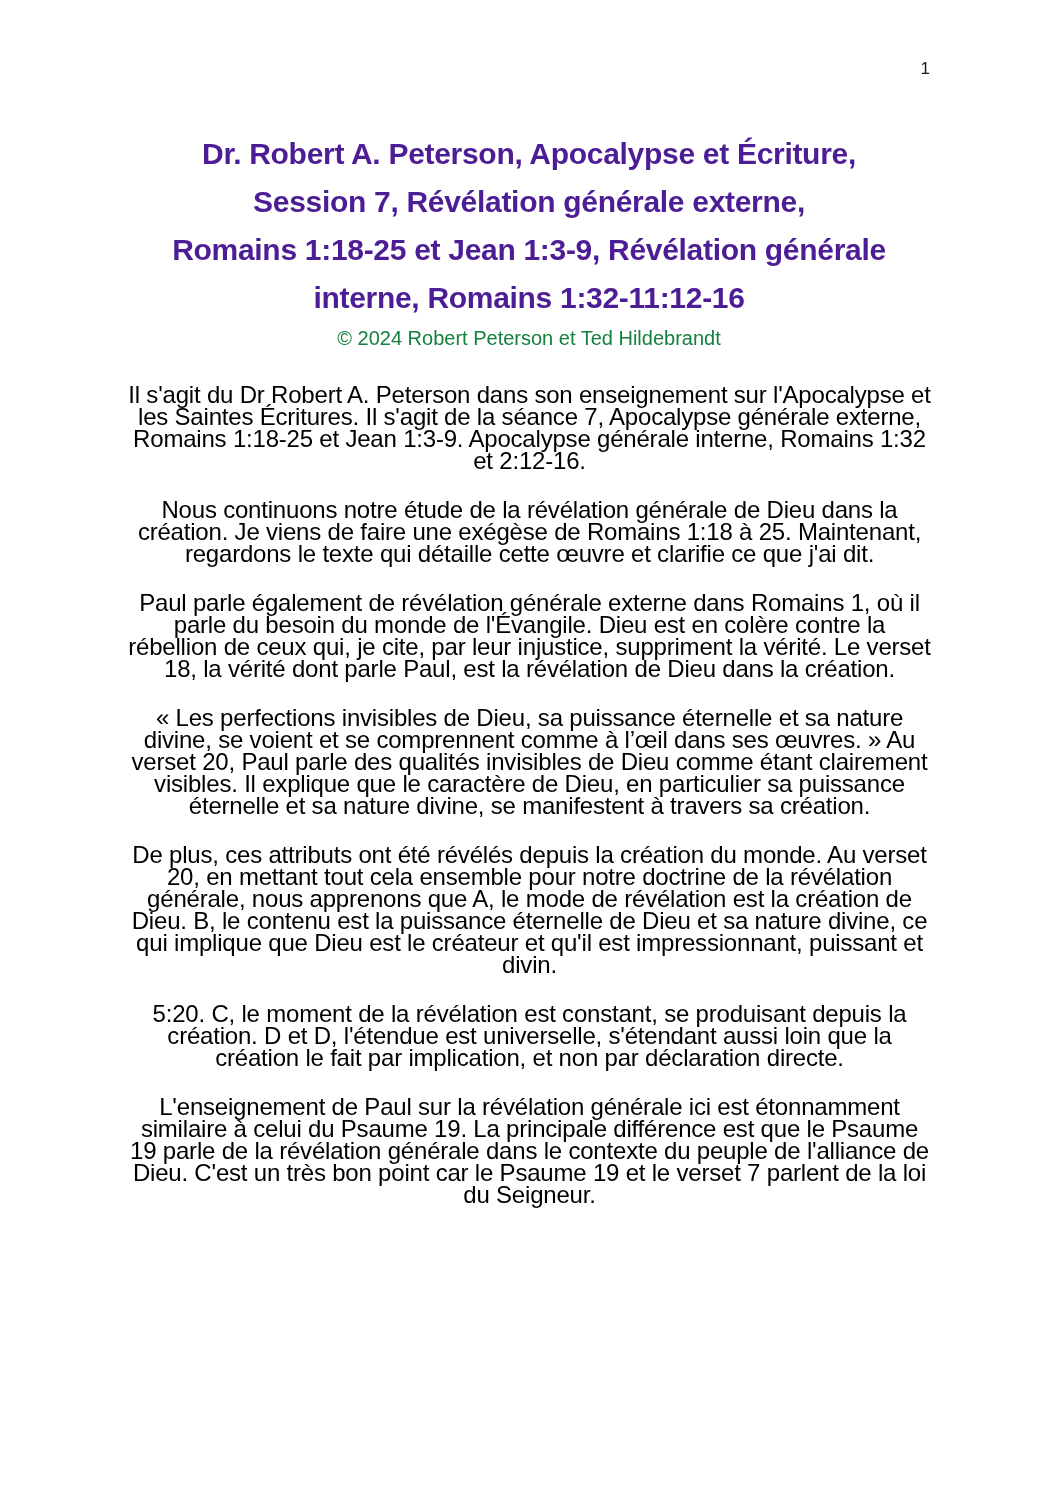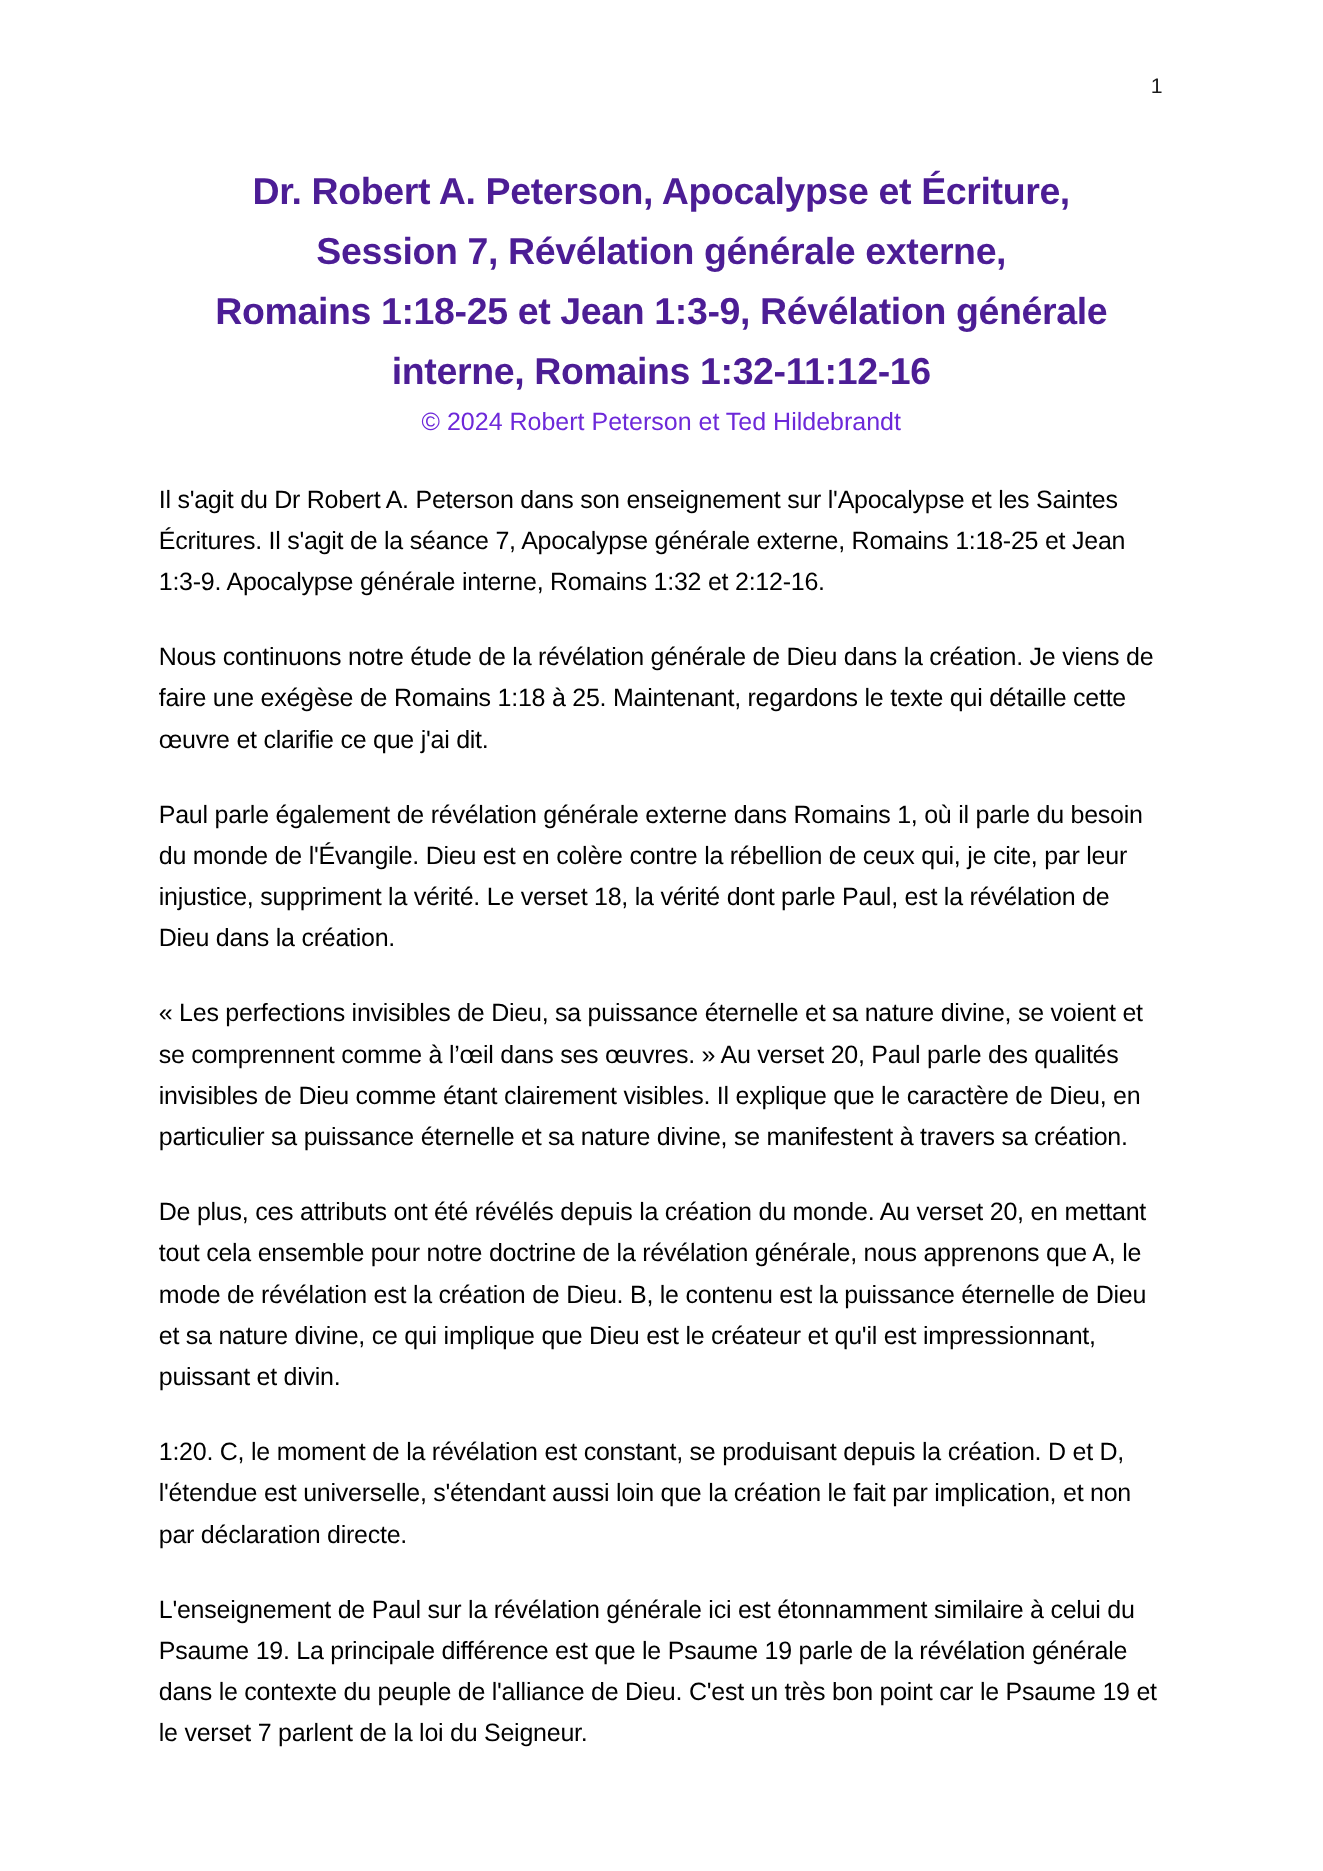--- a/index.html
+++ b/index.html
@@ -32,28 +32,28 @@
     font-size: 30px;
     line-height: 48px;
     letter-spacing: -0.3px;
     color: #4c1d95;
   }
   .byline {
     text-align: center;
     font-size: 20px;
     line-height: 26px;
     margin-top: 3px;
-    color: #6d28d9;
+    color: #15803d;
   }
   .content {
     margin: 33px 126px 0 127px;
-    font-size: 20px;
-    line-height: 33px;
+    font-size: 24px;
+    line-height: 22px;
     letter-spacing: -0.2px;
-    text-align: left;
+    text-align: center;
     color: #000000;
   }
   .content p {
     margin: 0 0 27px 0;
   }
 </style>
 </head>
 <body>
 
 <div class="page">
@@ -68,17 +68,17 @@
   </div>
 
   <div class="byline">© 2024 Robert Peterson et Ted Hildebrandt</div>
 
   <div class="content">
     <p>Il s'agit du Dr Robert A. Peterson dans son enseignement sur l'Apocalypse et les Saintes Écritures. Il s'agit de la séance 7, Apocalypse générale externe, Romains 1:18-25 et Jean 1:3-9. Apocalypse générale interne, Romains 1:32 et 2:12-16.</p>
     <p>Nous continuons notre étude de la révélation générale de Dieu dans la création. Je viens de faire une exégèse de Romains 1:18 à 25. Maintenant, regardons le texte qui détaille cette œuvre et clarifie ce que j'ai dit.</p>
     <p>Paul parle également de révélation générale externe dans Romains 1, où il parle du besoin du monde de l'Évangile. Dieu est en colère contre la rébellion de ceux qui, je cite, par leur injustice, suppriment la vérité. Le verset 18, la vérité dont parle Paul, est la révélation de Dieu dans la création.</p>
     <p>« Les perfections invisibles de Dieu, sa puissance éternelle et sa nature divine, se voient et se comprennent comme à l’œil dans ses œuvres. » Au verset 20, Paul parle des qualités invisibles de Dieu comme étant clairement visibles. Il explique que le caractère de Dieu, en particulier sa puissance éternelle et sa nature divine, se manifestent à travers sa création.</p>
     <p>De plus, ces attributs ont été révélés depuis la création du monde. Au verset 20, en mettant tout cela ensemble pour notre doctrine de la révélation générale, nous apprenons que A, le mode de révélation est la création de Dieu. B, le contenu est la puissance éternelle de Dieu et sa nature divine, ce qui implique que Dieu est le créateur et qu'il est impressionnant, puissant et divin.</p>
-    <p>1:20. C, le moment de la révélation est constant, se produisant depuis la création. D et D, l'étendue est universelle, s'étendant aussi loin que la création le fait par implication, et non par déclaration directe.</p>
+    <p>5:20. C, le moment de la révélation est constant, se produisant depuis la création. D et D, l'étendue est universelle, s'étendant aussi loin que la création le fait par implication, et non par déclaration directe.</p>
     <p>L'enseignement de Paul sur la révélation générale ici est étonnamment similaire à celui du Psaume 19. La principale différence est que le Psaume 19 parle de la révélation générale dans le contexte du peuple de l'alliance de Dieu. C'est un très bon point car le Psaume 19 et le verset 7 parlent de la loi du Seigneur.</p>
   </div>
 
 </div>
 
 </body></html>

